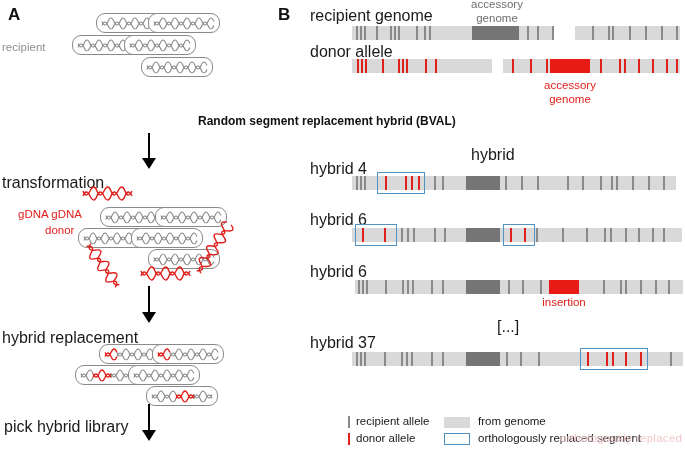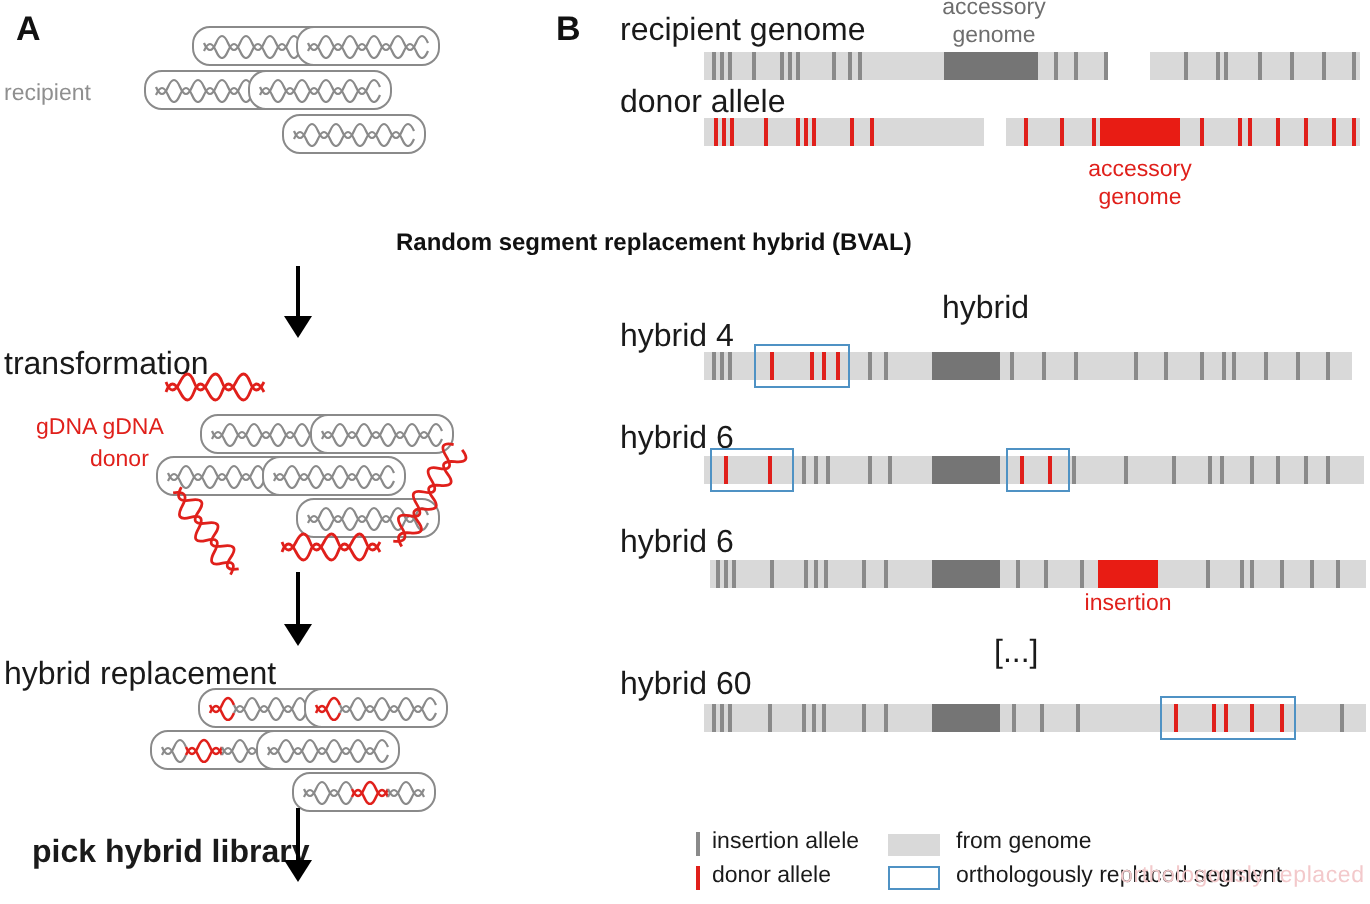--- a/index.html
+++ b/index.html
@@ -208,21 +208,21 @@
   <svg width="64" height="13" viewBox="0 0 64 13">
       <path d="M2 9 Q5 2 8 9 T14 9 T20 9 T26 9" fill="none" stroke="#8a8a8a" stroke-width="1.1"></path>
       <path d="M2 5 Q5 12 8 5 T14 5 T20 5 T26 5" fill="none" stroke="#8a8a8a" stroke-width="1.1"></path>
       <path d="M26 9 Q29 2 32 9 T38 9 T44 9" fill="none" stroke="#e0201b" stroke-width="1.3"></path>
       <path d="M26 5 Q29 12 32 5 T38 5 T44 5" fill="none" stroke="#e0201b" stroke-width="1.3"></path>
       <path d="M44 9 Q47 2 50 9 T56 9 T62 9" fill="none" stroke="#8a8a8a" stroke-width="1.1"></path>
       <path d="M44 5 Q47 12 50 5 T56 5 T62 5" fill="none" stroke="#8a8a8a" stroke-width="1.1"></path>
     </svg>
 </div>
 
-<div class="abs lbl" style="left:16px;top:418px;font-weight:bold;">pick hybrid library</div>
+<div class="abs lbl" style="left:4px;top:418px;">pick hybrid library</div>
 
 <div class="arrow-line" style="left:148px;top:404px;height:28px;"></div>
 <div class="arrow-head" style="left:142px;top:430px;"></div>
 
 <div class="abs panel-letter" style="left:278px;top:5px;">B</div>
 
 <div class="abs lbl" style="left:310px;top:7px;">recipient genome</div>
 
 <div class="abs lbl-dark-grey" style="left:457px;top:-2px;width:80px;">accessory</div>
 <div class="abs lbl-dark-grey" style="left:457px;top:12px;width:80px;">genome</div>
@@ -361,21 +361,21 @@
   <div class="tick" style="left:620px;"></div>
   <div class="tick" style="left:625px;"></div>
   <div class="tick" style="left:640px;"></div>
   <div class="tick" style="left:655px;"></div>
   <div class="tick" style="left:668px;"></div>
 </div>
 <div class="abs lbl-red" style="left:533px;top:296px;width:62px;">insertion</div>
 
 <div class="abs lbl" style="left:497px;top:318px;">[...]</div>
 
-<div class="abs lbl" style="left:310px;top:334px;">hybrid 60</div>
+<div class="abs lbl" style="left:310px;top:334px;">hybrid 37</div>
 <div class="genome-row" style="left:0px;top:352px;width:685px;">
   <div class="seg" style="left:352px;width:331px;"></div>
   <div class="acc-grey" style="left:466px;width:34px;"></div>
   <div class="tick" style="left:356px;"></div>
   <div class="tick" style="left:360px;"></div>
   <div class="tick" style="left:364px;"></div>
   <div class="tick" style="left:384px;"></div>
   <div class="tick" style="left:401px;"></div>
   <div class="tick" style="left:406px;"></div>
   <div class="tick" style="left:411px;"></div>
@@ -387,21 +387,21 @@
   <div class="tick-red" style="left:587px;"></div>
   <div class="tick-red" style="left:606px;"></div>
   <div class="tick-red" style="left:612px;"></div>
   <div class="tick-red" style="left:625px;"></div>
   <div class="tick-red" style="left:640px;"></div>
   <div class="tick" style="left:670px;"></div>
 </div>
 <div class="orthobox" style="left:580px;top:348px;width:68px;height:22px;"></div>
 
 <div class="legend-tick" style="left:348px;top:416px;"></div>
-<div class="legend-text" style="left:356px;top:415px;">insertion allele</div>
+<div class="legend-text" style="left:356px;top:415px;">recipient allele</div>
 <div class="legend-tick-red" style="left:348px;top:433px;"></div>
 <div class="legend-text" style="left:356px;top:432px;">donor allele</div>
 
 <div class="legend-swatch" style="left:444px;top:417px;"></div>
 <div class="legend-text" style="left:478px;top:415px;">from genome</div>
 
 <div class="legend-box" style="left:444px;top:433px;"></div>
 <div class="legend-text" style="left:478px;top:432px;">orthologously replaced segment</div>
 
 <div class="watermark" style="left:560px;top:432px;">orthologously replaced segment</div>

